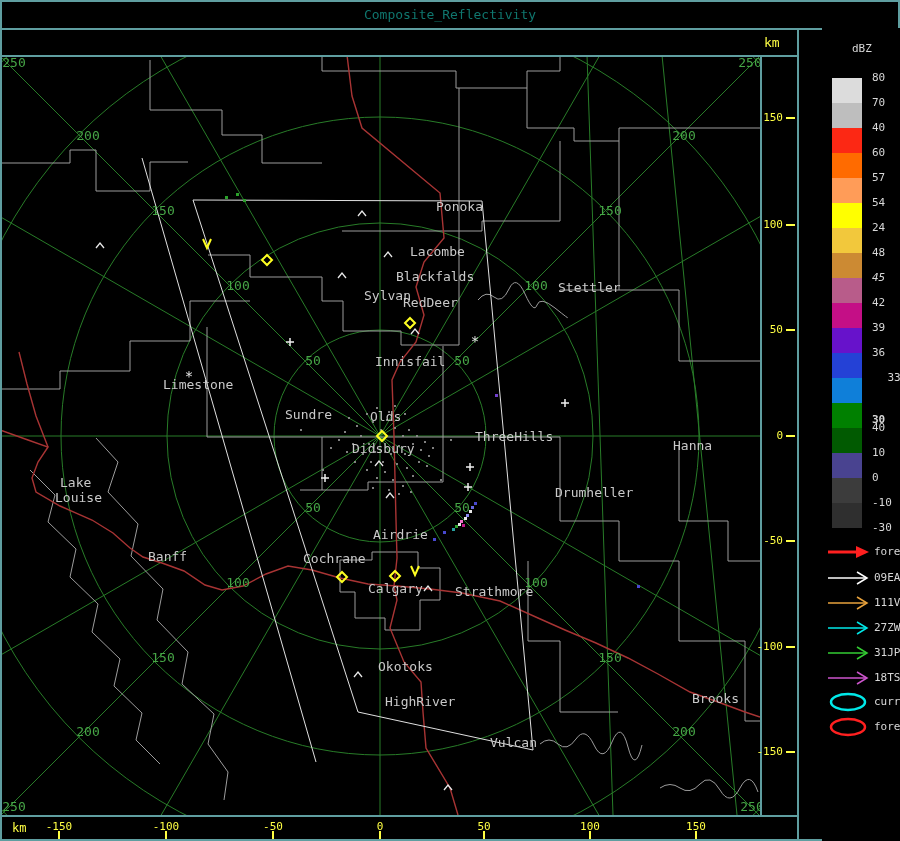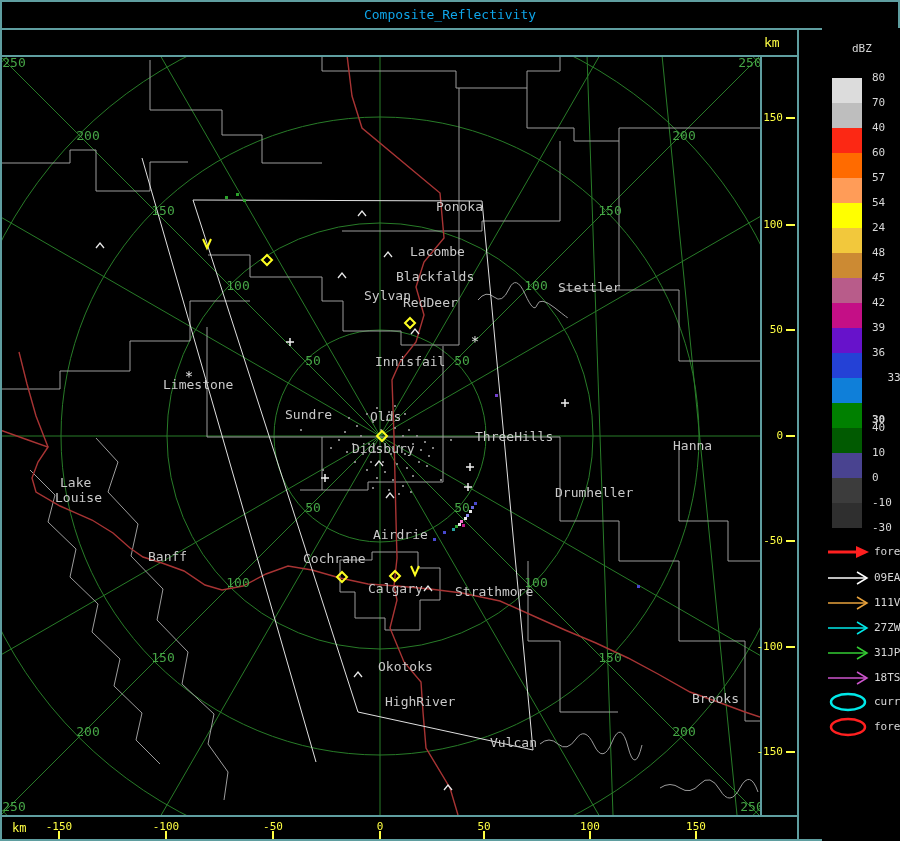--- a/index.html
+++ b/index.html
@@ -1,20 +1,20 @@
 <!DOCTYPE html>
 <html><head>
 <meta charset="utf-8">
 <style>
   html,body{margin:0;padding:0;background:#000;}
   #app{position:relative;width:900px;height:841px;background:#000;overflow:hidden;
        font-family:"DejaVu Sans Mono","Liberation Mono",monospace;}
   .frame{position:absolute;background:#5F9EA0;}
   #titlebar{position:absolute;left:0;top:0;width:900px;height:28px;display:flex;
-            align-items:center;justify-content:center;color:#0ea5e9;font-size:13px;}
+            align-items:center;justify-content:center;color:#0f766e;font-size:13px;}
   #infobar{position:absolute;left:0;top:30px;width:797px;height:25px;color:#FFFF44;font-size:13px;}
   #timestamp{position:absolute;left:8px;top:5px;}
   #km-top{position:absolute;left:764px;top:5px;width:30px;}
   #mapwrap{position:absolute;left:0;top:55px;width:760px;height:760px;}
   svg text{font-family:"DejaVu Sans Mono","Liberation Mono",monospace;}
   .city{fill:#C9C9C9;font-size:13px;}
   .ringlab{fill:#46A546;font-size:13px;}
   .ylab{position:absolute;color:#FFFF44;font-size:11px;z-index:5;}
   .tick{position:absolute;background:#FFFF44;z-index:5;}
   #panel{position:absolute;left:799px;top:28px;width:101px;height:813px;background:#000;color:#D8D8D8;margin-left:23px;}

